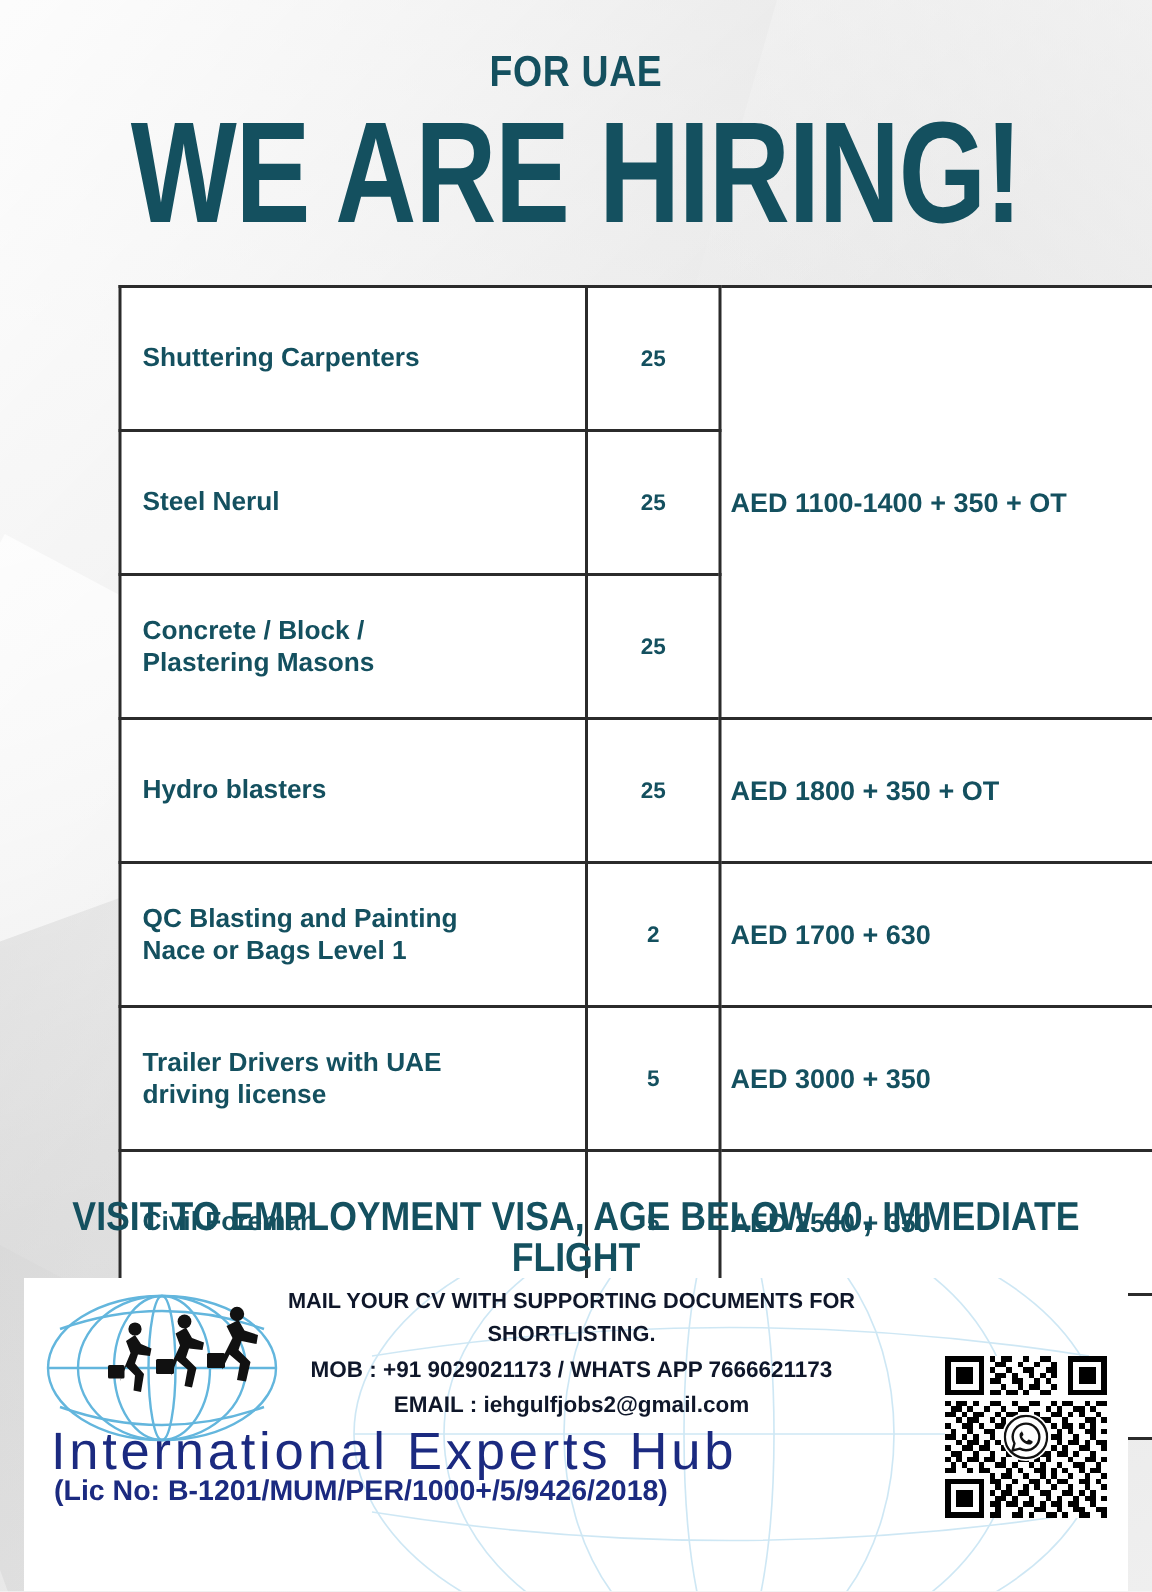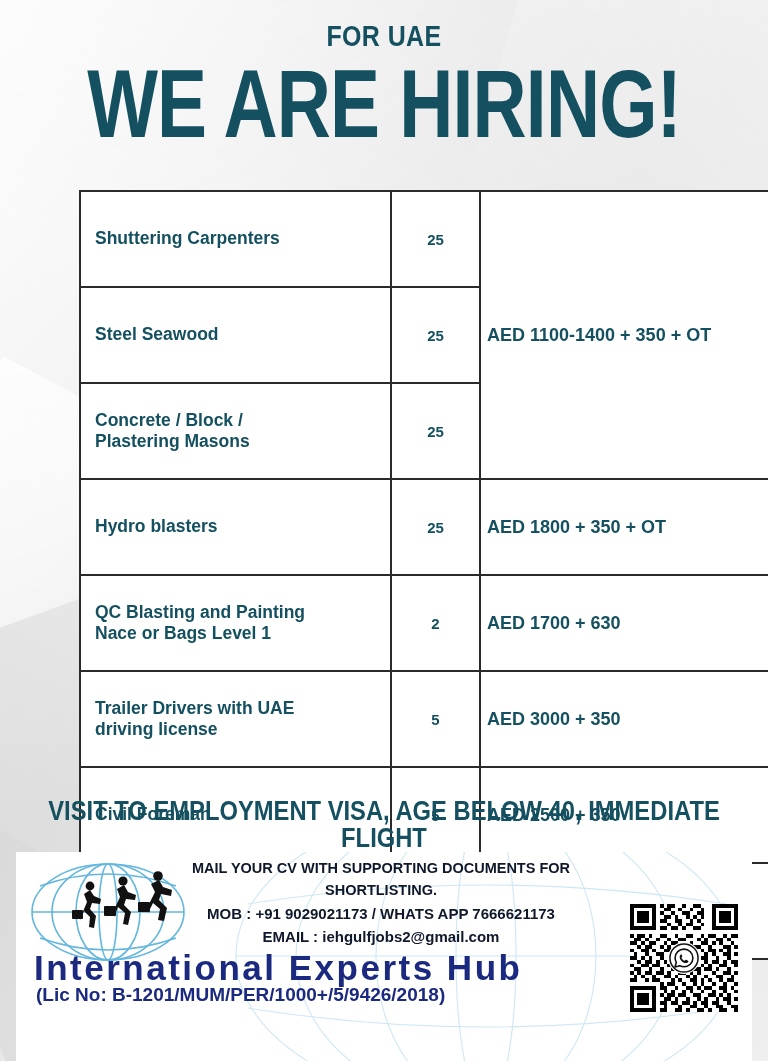--- a/index.html
+++ b/index.html
@@ -52,21 +52,21 @@
     right: -40px; bottom: 120px;
     width: 320px; height: 320px;
     background: linear-gradient(60deg, rgba(205,205,205,0.4), rgba(235,235,235,0));
     transform: rotate(24deg);
   }
 
   
   .header {
     position: relative;
     text-align: center;
-    padding-top: 22px;
+    padding-top: 34px;
   }
   .kicker {
     color: #14505f;
     font-size: 29px;
     font-weight: bold;
     letter-spacing: 0.5px;
     line-height: 1;
     transform: scaleX(0.86);
   }
   .headline {
@@ -171,21 +171,21 @@
     top: 8px;
     width: 200px;
     height: 110px;
   }
   .brand-name {
     position: absolute;
     left: 18px;
     top: 98px;
     color: #1b2a80;
     font-size: 35px;
-    font-weight: bold;
+    font-weight: normal;
     letter-spacing: 2.5px;
     line-height: 1;
     white-space: nowrap;
   }
   .lic-no {
     position: absolute;
     left: 20px;
     top: 133px;
     color: #1b2a80;
     font-size: 19px;
@@ -250,21 +250,21 @@
 
   <div class="table-wrap">
     <table class="jobs">
       <tbody id="jobs-body">
           <tr class="r-tall">
             <td class="role">Shuttering Carpenters</td>
             <td class="count">25</td>
             <td class="salary" rowspan="3">AED 1100-1400 + 350 + OT</td>
           </tr>
           <tr class="r-tall">
-            <td class="role">Steel Seawood</td>
+            <td class="role">Steel Nerul</td>
             <td class="count">25</td>
           </tr>
           <tr class="r-tall">
             <td class="role">Concrete / Block /<br>Plastering Masons</td>
             <td class="count">25</td>
           </tr>
           <tr class="r-tall">
             <td class="role">Hydro blasters</td>
             <td class="count">25</td>
             <td class="salary">AED 1800 + 350 + OT</td>

